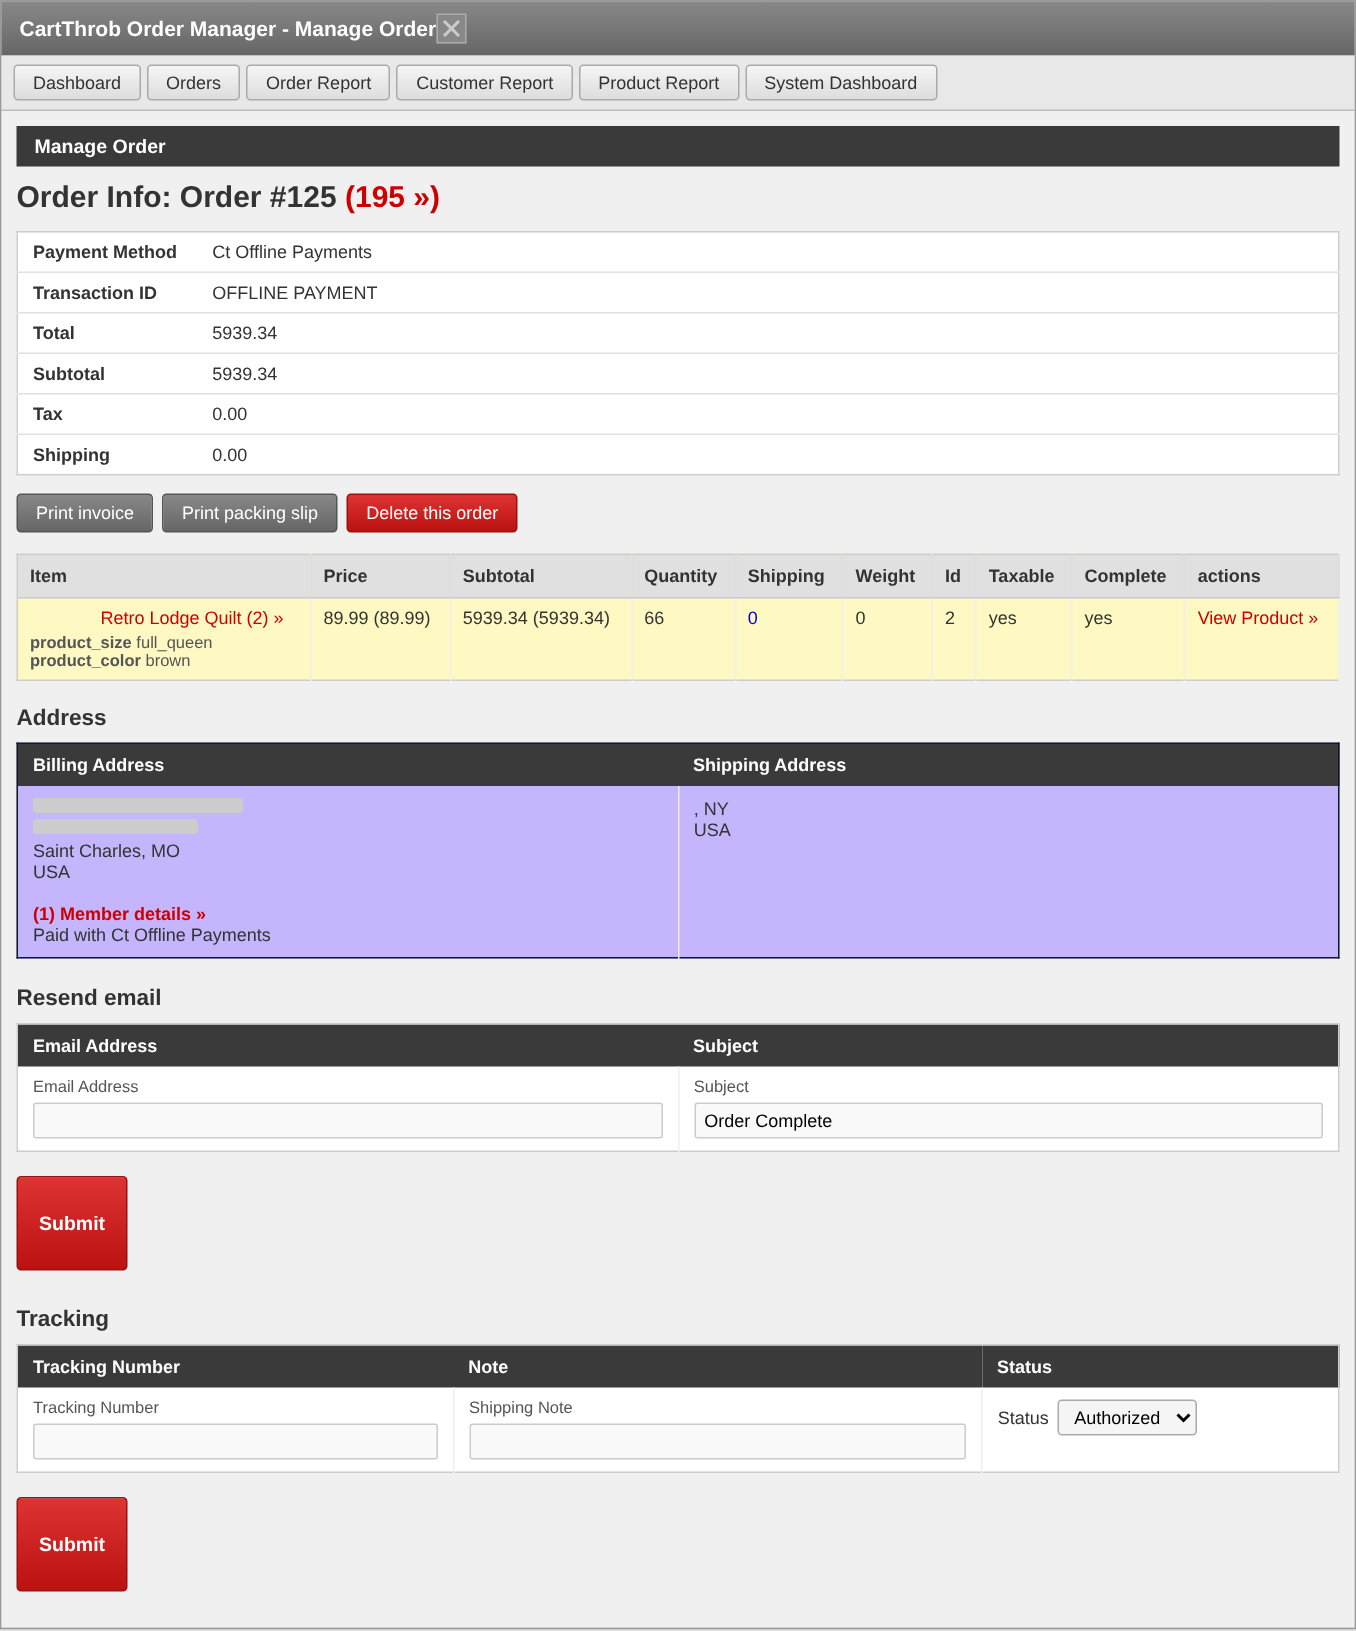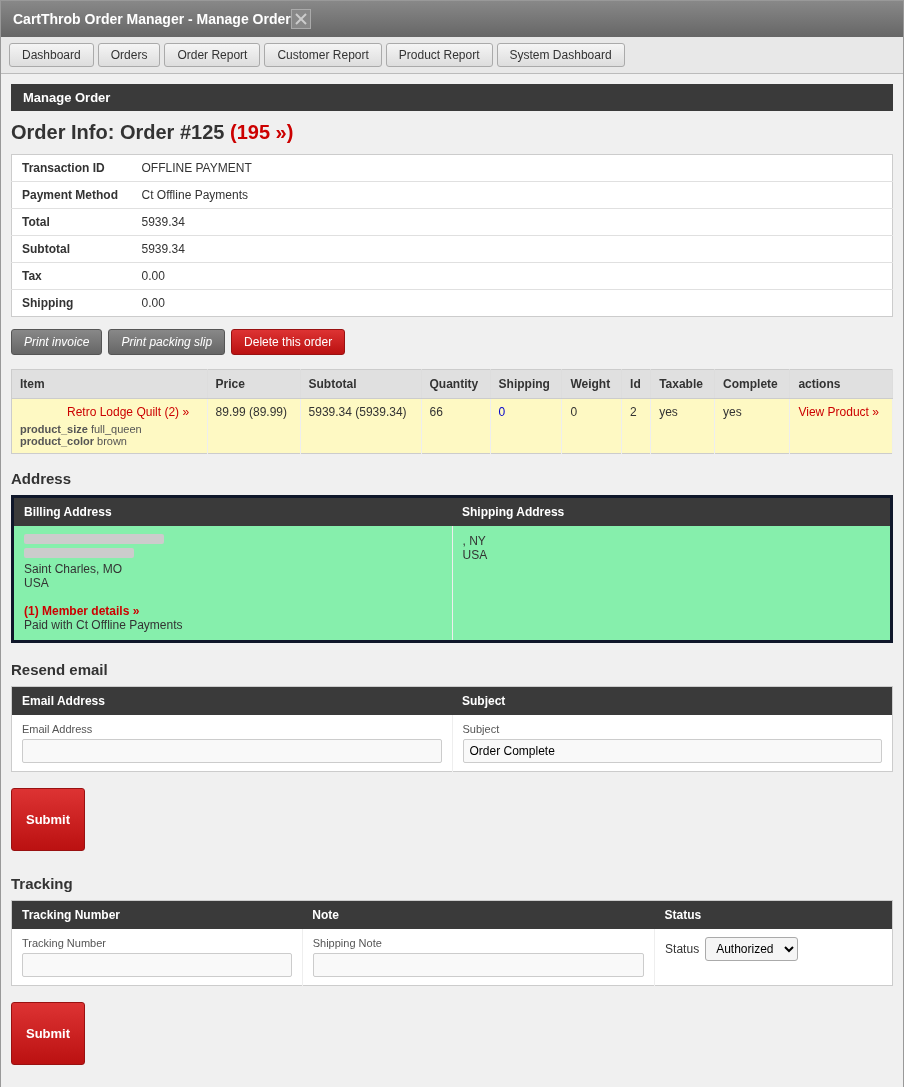--- a/index.html
+++ b/index.html
@@ -20,36 +20,36 @@
     .order-title { font-size: 20px; font-weight: bold; margin: 8px 0 10px 0; color: #333; }
     .order-title .order-link { color: #cc0000; cursor: pointer; }
     
     .info-table { width: 100%; border-collapse: collapse; margin-bottom: 12px; background: #fff; border: 1px solid #ccc; }
     .info-table tr { border-bottom: 1px solid #e0e0e0; }
     .info-table tr:last-child { border-bottom: none; }
     .info-table td { padding: 6px 10px; font-size: 12px; }
     .info-table td:first-child { font-weight: bold; padding-right: 4px; width: 120px; }
     
     .btn-row { display: flex; gap: 6px; margin-bottom: 14px; }
-    .btn-gray { padding: 5px 12px; background: linear-gradient(to bottom, #888, #666); border: 1px solid #555; border-radius: 3px; color: #fff; font-size: 12px; cursor: pointer; font-style: italic; }
+    .btn-gray { padding: 5px 12px; background: linear-gradient(to bottom, #888, #666); border: 1px solid #555; border-radius: 3px; color: #fff; font-size: 12px; cursor: pointer; }
     .btn-red { padding: 5px 12px; background: linear-gradient(to bottom, #dd3333, #bb1111); border: 1px solid #991111; border-radius: 3px; color: #fff; font-size: 12px; cursor: pointer; }
     .btn-submit { padding: 23px 14px; background: linear-gradient(to bottom, #dd3333, #bb1111); border: 1px solid #991111; border-radius: 3px; color: #fff; font-size: 13px; font-weight: bold; cursor: pointer; margin-top: 8px; margin-bottom: 14px; }
     
     .items-table { width: 100%; border-collapse: collapse; background: #fef9c3; border: 1px solid #ccc; margin-bottom: 16px; }
     .items-table th { background: #e0e0e0; padding: 7px 8px; text-align: left; font-size: 12px; border-bottom: 1px solid #ccc; border-right: 1px solid #ddd; }
     .items-table td { padding: 6px 8px; font-size: 12px; border-bottom: 1px solid #eee; border-right: 1px solid #eee; vertical-align: top; }
     .items-table tr:last-child td { border-bottom: none; }
     .items-table .item-link { color: #cc0000; cursor: pointer; margin-left: 47px; }
     .items-table .view-link { color: #cc0000; cursor: pointer; font-weight: normal; }
     .items-table .product-attrs { color: #555; font-size: 11px; margin-top: 4px; }
     .items-table .zero-val { color: #0000cc; }
     
     .section-title { font-size: 15px; font-weight: bold; margin: 10px 0 8px 0; color: #333; }
     
-    .address-table { width: 100%; border-collapse: collapse; background: #86efac; border: 3px solid #0f172a; margin-bottom: 18px; }
+    .address-table { width: 100%; border-collapse: collapse; background: #c4b5fd; border: 1px solid #0f172a; margin-bottom: 18px; }
     .address-table th { background: #3a3a3a; color: #fff; padding: 7px 10px; text-align: left; font-size: 12px; width: 50%; }
     .address-table td { padding: 8px 10px; font-size: 12px; vertical-align: top; width: 50%; border-right: 1px solid #eee; }
     .address-table td:last-child { border-right: none; }
     .address-link { color: #cc0000; cursor: pointer; font-weight: bold; }
     .address-blur { background: #ccc; height: 10px; width: 140px; margin-bottom: 4px; border-radius: 2px; }
     
     .email-table { width: 100%; border-collapse: collapse; background: #fff; border: 1px solid #ccc; margin-bottom: 8px; }
     .email-table th { background: #3a3a3a; color: #fff; padding: 7px 10px; text-align: left; font-size: 12px; width: 50%; }
     .email-table td { padding: 8px 10px; font-size: 12px; vertical-align: top; width: 50%; border-right: 1px solid #eee; }
     .email-table td:last-child { border-right: none; }
@@ -103,26 +103,26 @@
     
     <div class="order-title">
       <span>Order Info: Order #125</span>
       <span class="order-link">(195 »)</span>
     </div>
 
     
     <table class="info-table">
       <tbody>
           <tr>
+        <td>Payment Method</td>
+        <td>Ct Offline Payments</td>
+      </tr>
+      <tr>
         <td>Transaction ID</td>
         <td>OFFLINE PAYMENT</td>
-      </tr>
-      <tr>
-        <td>Payment Method</td>
-        <td>Ct Offline Payments</td>
       </tr>
       <tr>
         <td>Total</td>
         <td>5939.34</td>
       </tr>
       <tr>
         <td>Subtotal</td>
         <td>5939.34</td>
       </tr>
       <tr>

